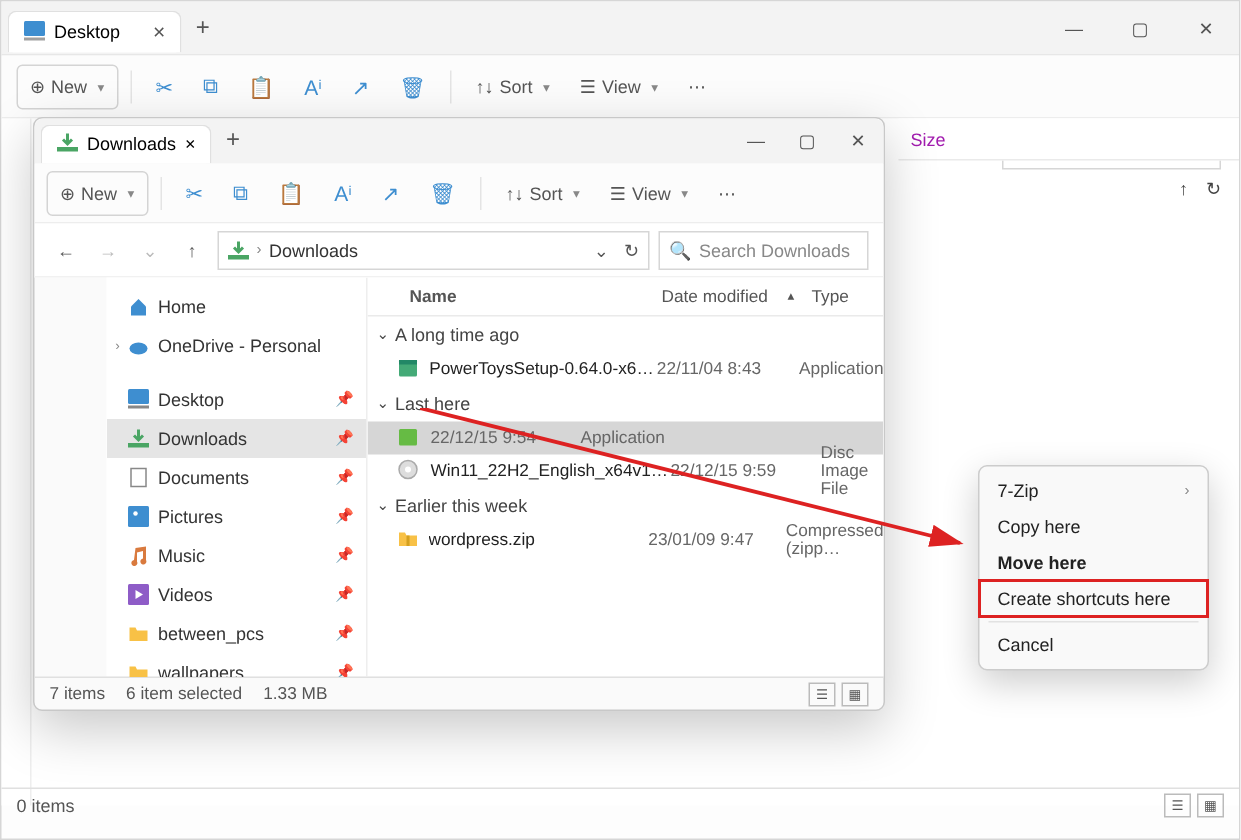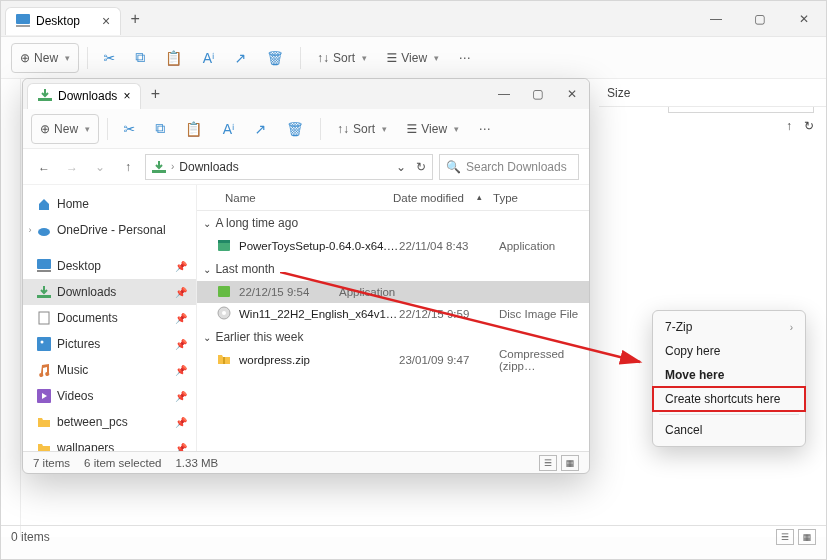--- a/index.html
+++ b/index.html
@@ -18,21 +18,21 @@
 .back-toolbar { height: 42px; display: flex; align-items: center; gap: 4px; padding: 0 10px; border-bottom: 1px solid #ededed; background: #fcfcfc; }
 .tb-btn { display: flex; align-items: center; gap: 4px; height: 30px; padding: 0 8px; border-radius: 4px; color: #555; }
 .tb-btn.new { border: 1px solid #d4d4d4; }
 .tb-sep { width: 1px; height: 22px; background: #e4e4e4; margin: 0 4px; }
 .tb-icon { color: #3e8ed0; font-size: 14px; }
 .tb-dropdown::after { content: '▾'; margin-left: 3px; font-size: 9px; color: #888; }
 
 .back-body { display: flex; height: calc(100% - 36px - 42px - 22px); background: #fff; position: relative; }
 .back-sidepanel { width: 20px; border-right: 1px solid #eee; }
 .back-headers { position: absolute; left: 598px; right: 0; top: 0; height: 28px; display: flex; align-items: center; padding-left: 8px; border-bottom: 1px solid #eaeaea; background: #fff; }
-.back-headers .col { color: #404040; font-weight: 400; }
+.back-headers .col { color: #a21caf; font-weight: 400; }
 .back-uparrow { position: absolute; right: 12px; top: 40px; display:flex; gap:12px; color:#444; }
 .back-search { position: absolute; right: 12px; top: 8px; width: 146px; height: 26px; border: 1px solid #d6d6d6; display: flex; align-items: center; padding: 0 6px; gap: 5px; color: #888; }
 
 .back-status { position: absolute; bottom: 12px; left: 0; right: 0; height: 22px; border-top: 1px solid #e0e0e0; display: flex; align-items: center; padding: 0 10px; color: #555; gap: 8px; }
 .status-view { margin-left: auto; display: flex; gap: 4px; }
 .status-view span { width: 18px; height: 16px; border: 1px solid #bbb; display:flex; align-items:center; justify-content:center; font-size:9px; }
 
 
 .front-window { position: absolute; left: 22px; top: 78px; width: 568px; height: 396px; background: #fafafa; border: 1px solid #c8c8c8; box-shadow: 0 12px 36px rgba(0,0,0,.22); border-radius: 6px; display: flex; flex-direction: column; }
 .front-titlebar { height: 30px; display: flex; align-items: center; background: #f3f3f3; border-radius: 6px 6px 0 0; }
@@ -42,32 +42,32 @@
 .front-toolbar { height: 40px; display: flex; align-items: center; gap: 4px; padding: 0 8px; border-bottom: 1px solid #ededed; background: #fcfcfc; }
 
 .front-nav { height: 36px; display: flex; align-items: center; gap: 6px; padding: 0 10px; background: #fff; border-bottom: 1px solid #f1f1f1; }
 .nav-arrow { width: 22px; text-align: center; color: #555; }
 .nav-arrow.dis { color: #bbb; }
 .addr { flex: 1; height: 26px; border: 1px solid #d6d6d6; display: flex; align-items: center; padding: 0 6px; gap: 5px; color: #333; }
 .addr .chev { color: #888; font-size: 10px; }
 .addr .ref { margin-left: auto; display: flex; gap: 10px; color: #555; }
 .front-search { width: 140px; height: 26px; border: 1px solid #d6d6d6; display: flex; align-items: center; padding: 0 6px; gap: 5px; color: #888; }
 
-.front-body { flex: 1; display: flex; background: #fff; overflow: hidden; }
+.front-body { flex: 1; display: flex; background: #fff; overflow: hidden; margin-left: 48px; }
 .tree { width: 174px; border-right: 1px solid #eee; padding-top: 6px; overflow-y: auto; }
 .tree-item { display: flex; align-items: center; gap: 6px; height: 26px; padding: 0 8px 0 14px; color: #333; position: relative; }
 .tree-item .expand { position: absolute; left: 2px; font-size: 9px; color: #888; width: 10px; text-align:center;}
 .tree-item .pin { margin-left: auto; color: #888; font-size: 10px; }
 .tree-item.selected { background: #e5e5e5; }
 .tree-sep { height: 10px; }
 .ticon { width: 14px; height: 14px; display:inline-flex; align-items:center; justify-content:center; }
 
 .filelist { flex: 1; display: flex; flex-direction: column; overflow: hidden; }
 .fl-header { height: 26px; display: flex; align-items: center; padding-left: 28px; border-bottom: 1px solid #eaeaea; color: #555; font-size: 11.5px; }
-.fl-header .c1 { width: 168px; }
+.fl-header .c1 { width: 168px; font-weight: bold; }
 .fl-header .c2 { width: 100px; display:flex; gap:13px;}
 .fl-header .c3 { flex: 1; }
 .fl-body { flex: 1; overflow: auto; }
 .group { height: 24px; display: flex; align-items: center; gap: 4px; padding-left: 6px; color: #444; }
 .group .chev { font-size: 10px; }
 .row { height: 22px; display: flex; align-items: center; padding-left: 20px; font-size: 11.5px; }
 .row .ficon { width: 16px; height: 16px; margin-right: 6px; }
 .row .c1 { width: 160px; color: #222; overflow:hidden; text-overflow:ellipsis; white-space:nowrap;}
 .row .c2 { width: 100px; color: #666; }
 .row .c3 { flex: 1; color: #666; }
@@ -326,21 +326,21 @@
             <span class="ficon"><svg width="14" height="14">
                 <rect x="1" y="2" width="12" height="11" fill="#4a7" rx="1"></rect>
                 <rect x="1" y="2" width="12" height="3" fill="#286"></rect>
               </svg></span>
             <span class="c1">PowerToysSetup-0.64.0-x64.exe</span>
             <span class="c2">22/11/04 8:43</span>
             <span class="c3">Application</span>
           </div>
           <div class="group">
             <span class="chev">⌄</span>
-            <span>Last month</span>
+            <span>Last here</span>
           </div>
           <div class="row selected">
             <span class="ficon"><svg width="14" height="14">
                 <rect x="1" y="2" width="12" height="11" fill="#6b4" rx="1"></rect>
               </svg></span>
             <span class="c2">22/12/15 9:54</span>
             <span class="c3">Application</span>
           </div>
           <div class="row">
             <span class="ficon"><svg width="14" height="14">

